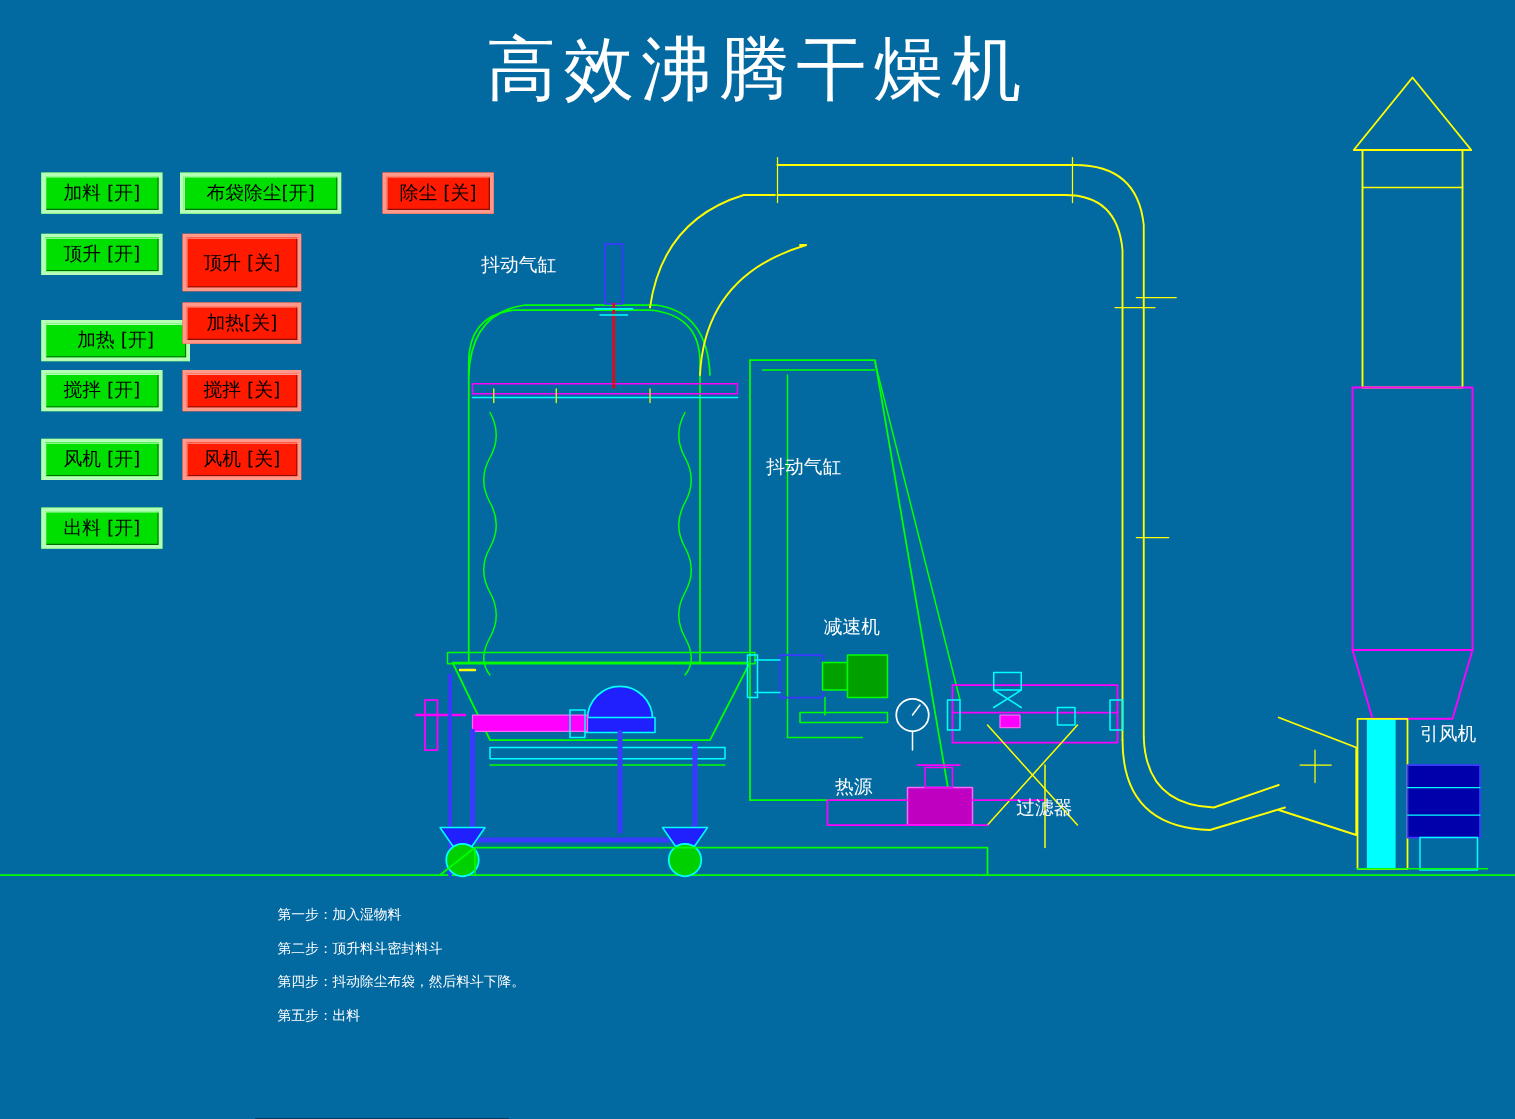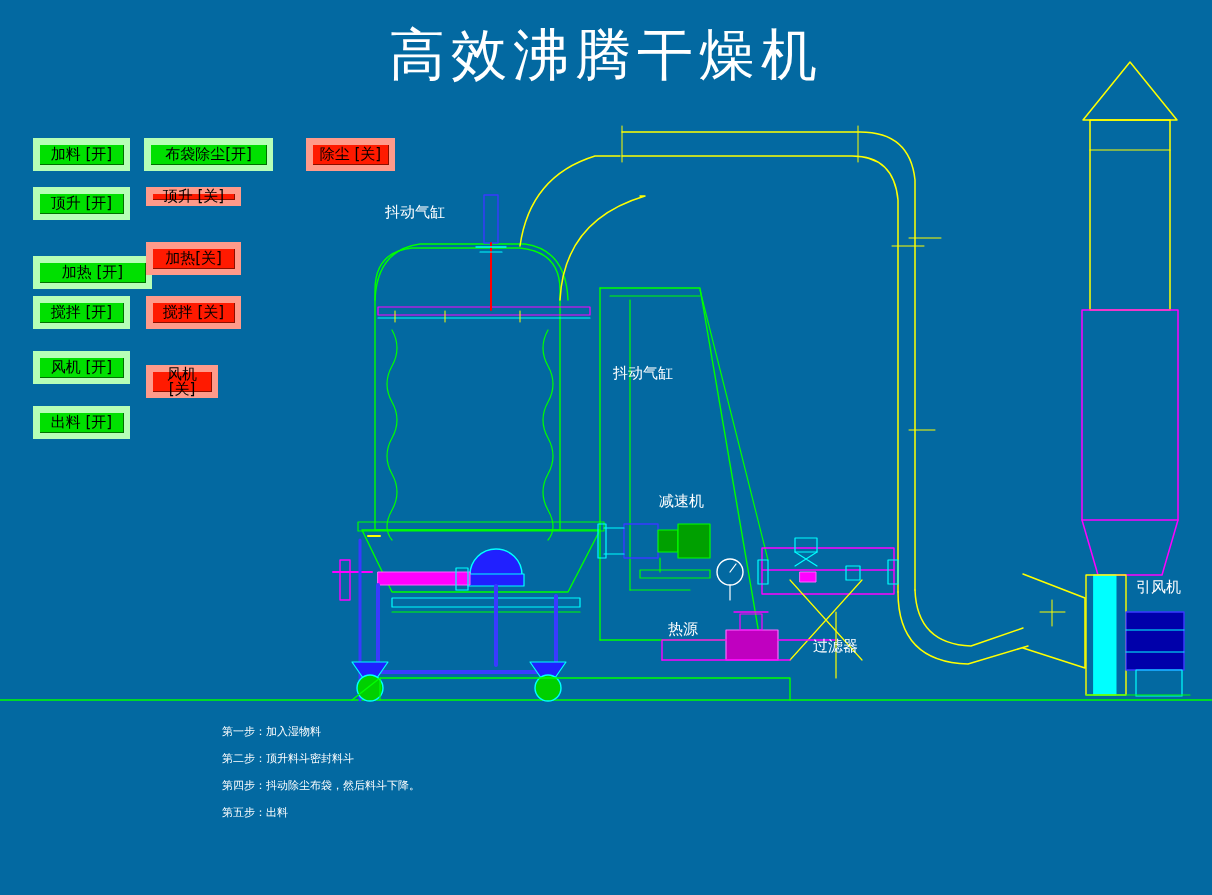--- a/index.html
+++ b/index.html
@@ -25,21 +25,21 @@
     color: #ffffff;
     font-size: 56px;
     letter-spacing: 6px;
     font-family: "DejaVu Sans", "Liberation Sans", sans-serif;
     white-space: nowrap;
   }
   
   .btn {
     position: absolute;
     box-sizing: border-box;
-    border: 6px solid #701a75;
+    border: 3px solid #701a75;
     color: #000000;
     font-size: 15px;
     line-height: 1;
     display: flex;
     align-items: center;
     justify-content: center;
     text-align: center;
     cursor: pointer;
     font-family: "DejaVu Sans", "Liberation Sans", sans-serif;
   }
@@ -199,30 +199,30 @@
       <line x1="1086" y1="695" x2="1190" y2="695" stroke="#00ff00" stroke-width="1.2"></line>
     </g>
   </svg>
 
   <div>
     <div class="btn green" style="left:33px;  top:138px; width:97px;  height:33px;">加料 [开]</div>
     <div class="btn green" style="left:144px; top:138px; width:129px; height:33px;">布袋除尘[开]</div>
     <div class="btn red" style="left:306px; top:138px; width:89px;  height:33px;">除尘 [关]</div>
 
     <div class="btn green" style="left:33px;  top:187px; width:97px;  height:33px;">顶升 [开]</div>
-    <div class="btn red" style="left:146px; top:187px; width:95px;  height:19px;">顶升 [关]</div>
+    <div class="btn red" style="left:146px; top:187px; width:95px;  height:46px;">顶升 [关]</div>
 
     <div class="btn green" style="left:33px;  top:256px; width:119px;  height:33px;">加热 [开]</div>
     <div class="btn red" style="left:146px; top:242px; width:95px;  height:33px;">加热[关]</div>
 
     <div class="btn green" style="left:33px;  top:296px; width:97px;  height:33px;">搅拌 [开]</div>
     <div class="btn red" style="left:146px; top:296px; width:95px;  height:33px;">搅拌 [关]</div>
 
     <div class="btn green" style="left:33px;  top:351px; width:97px;  height:33px;">风机 [开]</div>
-    <div class="btn red" style="left:146px; top:365px; width:72px;  height:33px;">风机 [关]</div>
+    <div class="btn red" style="left:146px; top:351px; width:95px;  height:33px;">风机 [关]</div>
 
     <div class="btn green" style="left:33px;  top:406px; width:97px;  height:33px;">出料 [开]</div>
   </div>
 
   <div class="lbl" style="left:385px;  top:203px;">抖动气缸</div>
   <div class="lbl" style="left:613px;  top:364px;">抖动气缸</div>
   <div class="lbl" style="left:659px;  top:492px;">减速机</div>
   <div class="lbl" style="left:668px;  top:620px;font-family:Liberation Serif, serif;">热源</div>
   <div class="lbl" style="left:813px;  top:637px;">过滤器</div>
   <div class="lbl" style="left:1136px; top:578px;">引风机</div>

